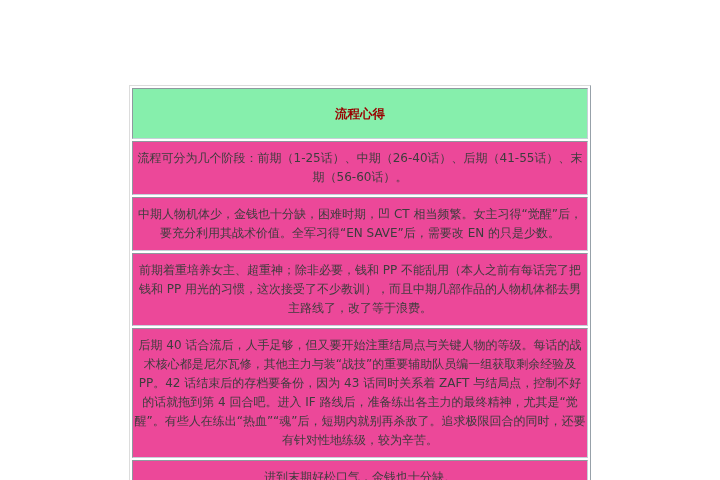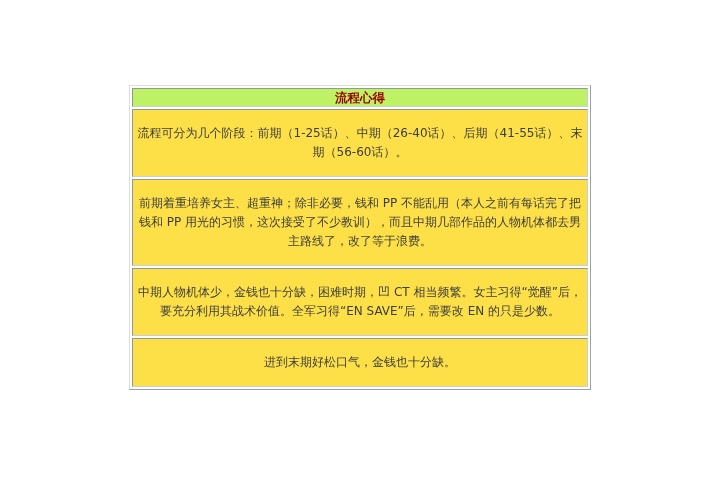--- a/index.html
+++ b/index.html
@@ -28,54 +28,57 @@
     border-width: 1px;
     border-color: #dcdcdc #97a1a9 #97a1a9 #dcdcdc; 
     background: #ffffff;
   }
   table.guide td {
     border-style: solid;
     border-width: 1px;
     border-color: #8f989f #c6d0d8 #c6d0d8 #8f989f; 
     text-align: center;
     vertical-align: middle;
-    padding: 14px 1px;
+    padding: 7px 1px;
     font-size: 12px;
     line-height: 19px;
     color: #3d3d3d;
-    background: #fde047;
+    background: #ec4899;
   }
   table.guide td.header-cell {
-    background: #bef264;
+    background: #86efac;
     color: #990000;
     font-weight: bold;
     font-size: 12.5px;
     line-height: 15px;
-    padding: 1px 0;
+    padding: 17px 0;
     border-color: #8f989f #c6d0d8 #c6d0d8 #8f989f;
   }
 </style>
 </head>
 <body>
 
 <div class="page">
   <table class="guide">
     <tbody>
       <tr>
         <td class="header-cell">
           <span>流程心得</span>
         </td>
       </tr>
       <tr>
         <td>流程可分为几个阶段：前期（1-25话）、中期（26-40话）、后期（41-55话）、末期（56-60话）。</td>
       </tr>
       <tr>
+        <td>中期人物机体少，金钱也十分缺，困难时期，凹 CT 相当频繁。女主习得“觉醒”后，要充分利用其战术价值。全军习得“EN SAVE”后，需要改 EN 的只是少数。</td>
+      </tr>
+      <tr>
         <td>前期着重培养女主、超重神；除非必要，钱和 PP 不能乱用（本人之前有每话完了把钱和 PP 用光的习惯，这次接受了不少教训），而且中期几部作品的人物机体都去男主路线了，改了等于浪费。</td>
       </tr>
       <tr>
-        <td>中期人物机体少，金钱也十分缺，困难时期，凹 CT 相当频繁。女主习得“觉醒”后，要充分利用其战术价值。全军习得“EN SAVE”后，需要改 EN 的只是少数。</td>
+        <td>后期 40 话合流后，人手足够，但又要开始注重结局点与关键人物的等级。每话的战术核心都是尼尔瓦修，其他主力与装“战技”的重要辅助队员编一组获取剩余经验及 PP。42 话结束后的存档要备份，因为 43 话同时关系着 ZAFT 与结局点，控制不好的话就拖到第 4 回合吧。进入 IF 路线后，准备练出各主力的最终精神，尤其是“觉醒”。有些人在练出“热血”“魂”后，短期内就别再杀敌了。追求极限回合的同时，还要有针对性地练级，较为辛苦。</td>
       </tr>
       <tr>
         <td>进到末期好松口气，金钱也十分缺。</td>
       </tr>
     </tbody>
   </table>
 </div>
 
 </body></html>

